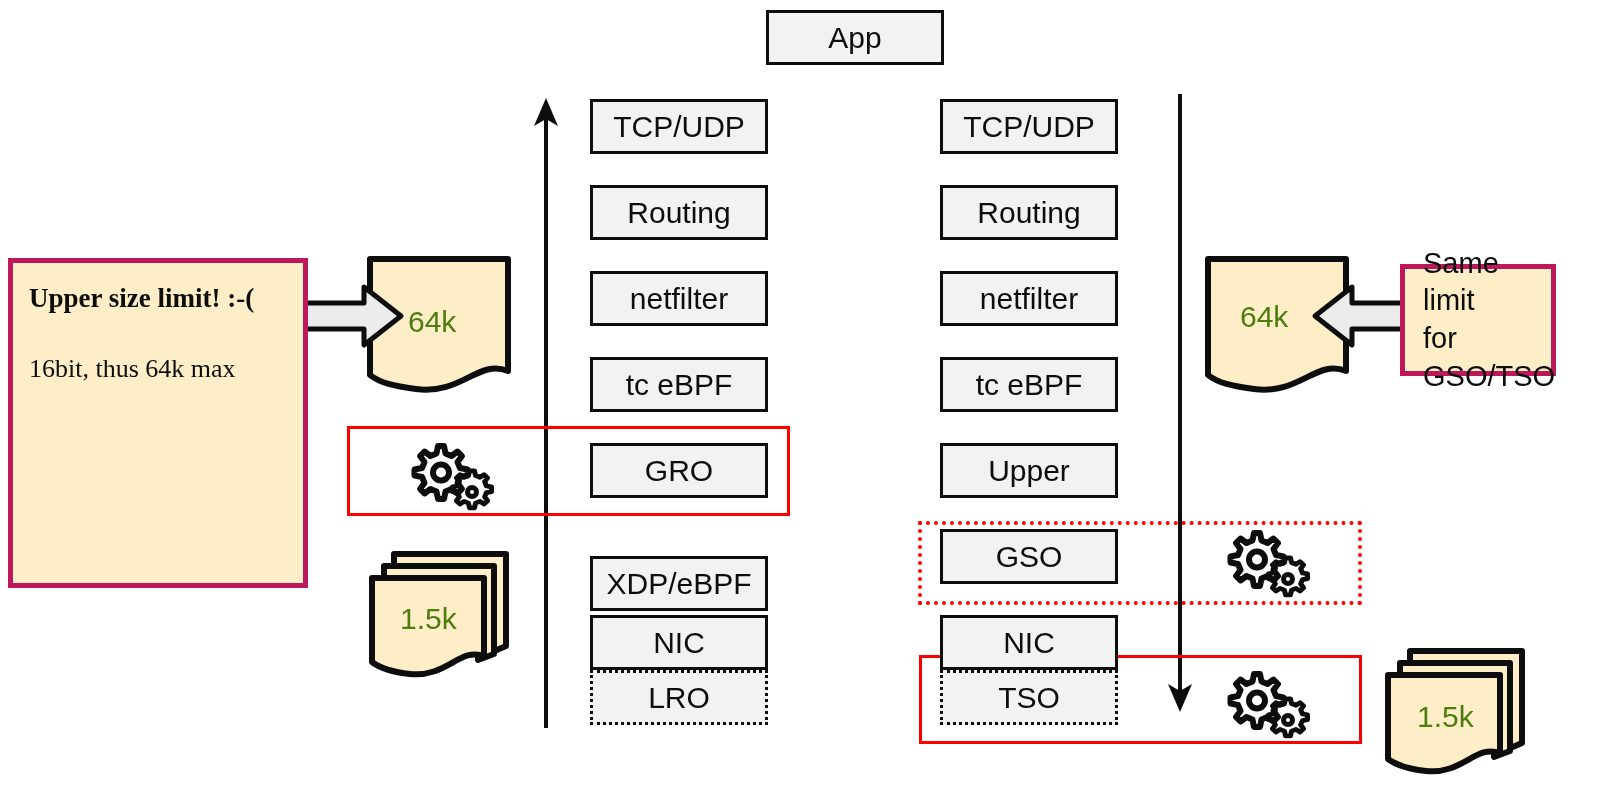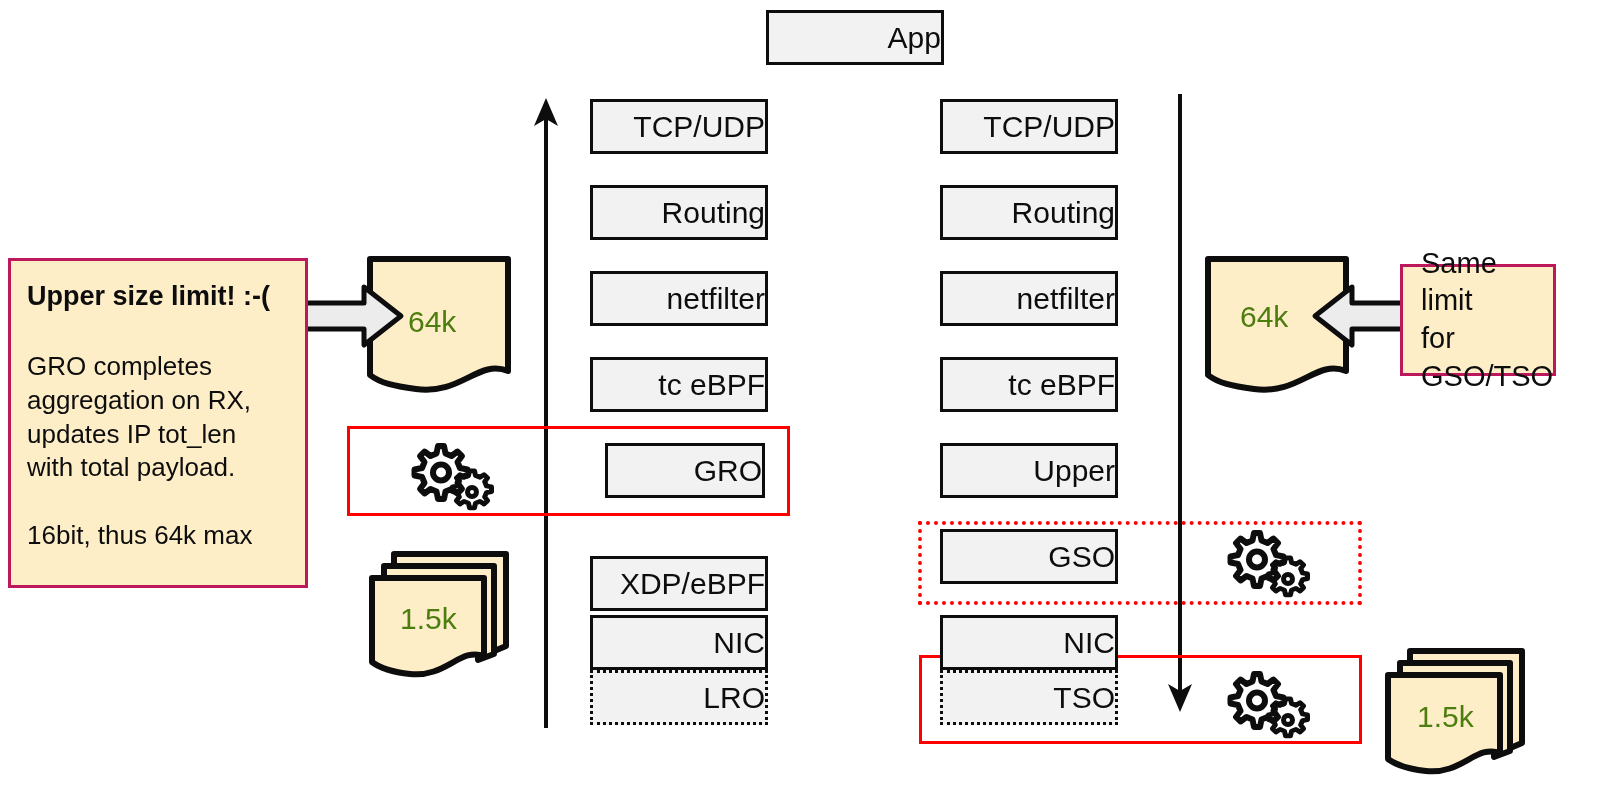--- a/index.html
+++ b/index.html
@@ -17,40 +17,41 @@
     background: #ffffff;
     overflow: hidden;
   }
   .node {
     position: absolute;
     box-sizing: border-box;
     background: #f2f2f2;
     border: 3px solid #0d0d0d;
     display: flex;
     align-items: center;
-    justify-content: flex-end;
+    justify-content: center;
     color: #0d0d0d;
     font-size: 30px;
     line-height: 1;
     white-space: nowrap;
   }
   .node.dotted {
     border: 3px dotted #0d0d0d;
   }
   .callout {
     position: absolute;
     box-sizing: border-box;
     background: #fdeec8;
-    border: 3px solid #be185d;
+    border: 5px solid #be185d;
     color: #0d0d0d;
   }
   .callout-left {
     padding: 18px 16px 12px 16px;
     font-size: 26px;
     line-height: 1.30;
+    font-family: Liberation Serif, serif;
   }
   .callout-left .hdr {
     font-weight: bold;
     font-size: 27px;
     margin-bottom: 36px;
   }
   .callout-left .para {
     margin-bottom: 34px;
   }
   .callout-right {
@@ -114,21 +115,21 @@
   </div>
   <div class="node" style="left:590px; top:185px; width:178px; height:55px;">
     <span>Routing</span>
   </div>
   <div class="node" style="left:590px; top:271px; width:178px; height:55px;">
     <span>netfilter</span>
   </div>
   <div class="node" style="left:590px; top:357px; width:178px; height:55px;">
     <span>tc eBPF</span>
   </div>
-  <div class="node" style="left:590px; top:443px; width:160px; height:55px;margin-left:15px;">
+  <div class="node" style="left:590px; top:443px; width:178px; height:55px;">
     <span>GRO</span>
   </div>
   <div class="node" style="left:590px; top:556px; width:178px; height:55px;">
     <span>XDP/eBPF</span>
   </div>
   <div class="node" style="left:590px; top:615px; width:178px; height:55px;">
     <span>NIC</span>
   </div>
   <div class="node dotted" style="left:590px; top:670px; width:178px; height:55px;">
     <span>LRO</span>
@@ -255,21 +256,20 @@
   </div>
 
   <div class="axis" style="left:1312px; top:283px; width:104px; height:66px;">
     <svg width="104" height="66" viewBox="0 0 104 66">
       <path d="M102 20 L40 20 L40 4 L3 33 L40 62 L40 46 L102 46 Z" fill="#ececec" stroke="#0d0d0d" stroke-width="5" stroke-linejoin="round"></path>
     </svg>
   </div>
 
   <div class="callout callout-left" style="left:8px; top:258px; width:300px; height:330px;">
     <div class="hdr">Upper size limit! :-(</div>
-    <div class="para">GRO completes aggregation on RX, updates IP tot_len with total payload.</div>
     <div>16bit, thus 64k max</div>
   </div>
 
   <div class="callout callout-right" style="left:1400px; top:264px; width:156px; height:112px;">
     <div>
       <div>Same limit</div>
       <div>for GSO/TSO</div>
     </div>
   </div>
 

